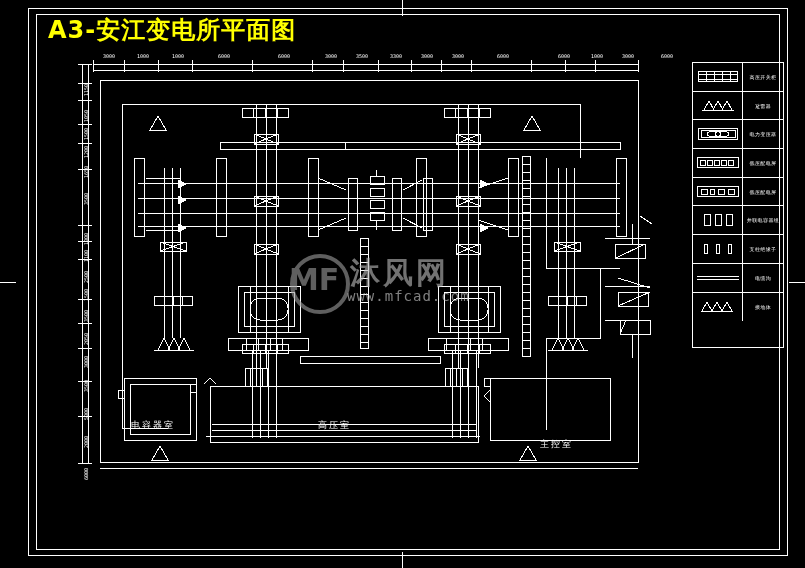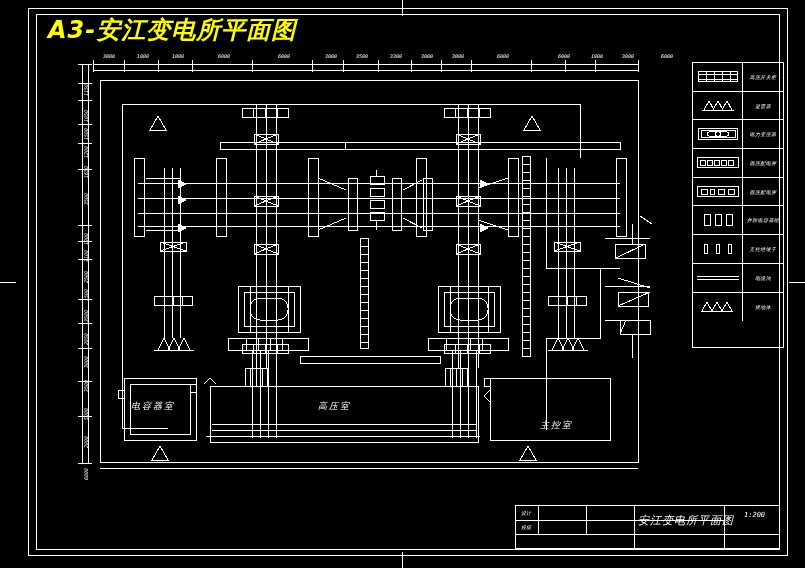--- a/index.html
+++ b/index.html
@@ -1,40 +1,40 @@
 <!DOCTYPE html>
 <html><head>
 <meta charset="utf-8">
 <title>CAD Drawing</title>
 <style>
   html,body{margin:0;padding:0;background:#000;}
   body{width:805px;height:568px;overflow:hidden;
        font-family:"DejaVu Sans","Liberation Sans",sans-serif;}
-  #root{position:relative;width:805px;height:568px;background:#000;font-style:italic;}
+  #root{position:relative;width:805px;height:568px;background:#000;}
 
   
   .outer-frame{position:absolute;left:28px;top:8px;width:760px;height:548px;
                border:1px solid #ffffff;box-sizing:border-box;}
   .inner-frame{position:absolute;left:36px;top:14px;width:744px;height:536px;
                border:1px solid #ffffff;box-sizing:border-box;}
 
   
   .tick{position:absolute;background:#fff;}
 
   
   .sheet-title{position:absolute;left:48px;top:14px;color:#ffff00;
                font-size:24px;font-weight:bold;letter-spacing:1px;
                font-family:"DejaVu Sans","Liberation Sans",sans-serif;
                white-space:nowrap;}
   .dim-txt{position:absolute;color:#ffffff;font-size:5px;line-height:5px;
            font-family:"DejaVu Sans Mono","Liberation Mono",monospace;
            white-space:nowrap;}
   .dim-txt.v{transform-origin:0 0;transform:rotate(-90deg);}
   .room-lbl{position:absolute;color:#ffffff;font-size:9px;letter-spacing:2px;
-            white-space:nowrap;font-family:"DejaVu Sans",sans-serif;}
+            white-space:nowrap;font-family:"DejaVu Sans",sans-serif;margin-top:19px;}
 
   
   .legend{position:absolute;left:692px;top:62px;width:92px;height:286px;
           border:1px solid #fff;box-sizing:border-box;}
   .legend-head{height:26px;border-bottom:1px solid #fff;box-sizing:border-box;
                display:flex;align-items:center;justify-content:center;
                color:#fff;font-size:11px;letter-spacing:2px;}
   .legend-row{height:28.7px;border-bottom:1px solid #fff;box-sizing:border-box;
               display:flex;}
   .legend-row:last-child{border-bottom:none;}
@@ -451,20 +451,26 @@
     <span class="dim-txt v" style="left:84px;top:392px;">3500</span>
     <span class="dim-txt v" style="left:84px;top:420px;">5000</span>
     <span class="dim-txt v" style="left:84px;top:448px;">2000</span>
     <span class="dim-txt v" style="left:84px;top:480px;">6000</span>
   </div>
 
   <div class="room-lbl" style="left:131px;top:400px;">电容器室</div>
   <div class="room-lbl" style="left:318px;top:400px;">高压室</div>
   <div class="room-lbl" style="left:540px;top:419px;">主控室</div>
 
+  <div class="wm">
+    <div class="wm-logo"></div>
+    <div class="wm-mf">MF</div>
+    <div class="wm-txt">沐风网</div>
+    <div class="wm-url">www.mfcad.com</div>
+  </div>
 
   <div class="legend">
 
     <div class="legend-row">
       <div class="legend-sym">
         <svg width="40" height="11" viewBox="0 0 40 11">
             <g stroke="#fff" fill="none" shape-rendering="crispEdges">
           <rect x="0.5" y="0.5" width="39" height="10"></rect>
           <line x1="8" y1="0.5" x2="8" y2="10.5"></line>
               <line x1="16" y1="0.5" x2="16" y2="10.5"></line>
@@ -581,28 +587,14 @@
             <g stroke="#fff" fill="none" shape-rendering="crispEdges">
           <polyline points="3,11 8,2 13,11 18,2 23,11 28,2 33,11"></polyline>
           <line x1="2" y1="11.5" x2="34" y2="11.5"></line>
         </g>
           </svg>
       </div>
       <div class="legend-name">接地体</div>
     </div>
   </div>
 
-  <div class="titleblock">
-    <div class="tb-ln" style="left:0;top:14px;width:208px;height:1px;"></div>
-    <div class="tb-ln" style="left:0;top:28px;width:263px;height:1px;"></div>
-    <div class="tb-ln" style="left:22px;top:0;width:1px;height:28px;"></div>
-    <div class="tb-ln" style="left:70px;top:0;width:1px;height:28px;"></div>
-    <div class="tb-ln" style="left:118px;top:0;width:1px;height:28px;"></div>
-    <div class="tb-ln" style="left:208px;top:0;width:1px;height:44px;"></div>
-    <div class="tb-ln" style="left:118px;top:28px;width:1px;height:16px;"></div>
-
-    <span class="tb-txt tb-lbl" style="left:5px;top:4px;">设计</span>
-    <span class="tb-txt tb-lbl" style="left:5px;top:18px;">校核</span>
-    <span class="tb-txt tb-main" style="left:122px;top:7px;">安江变电所平面图</span>
-    <span class="tb-txt tb-scale" style="left:228px;top:5px;">1:200</span>
-  </div>
 
 </div>
 
 </body></html>

